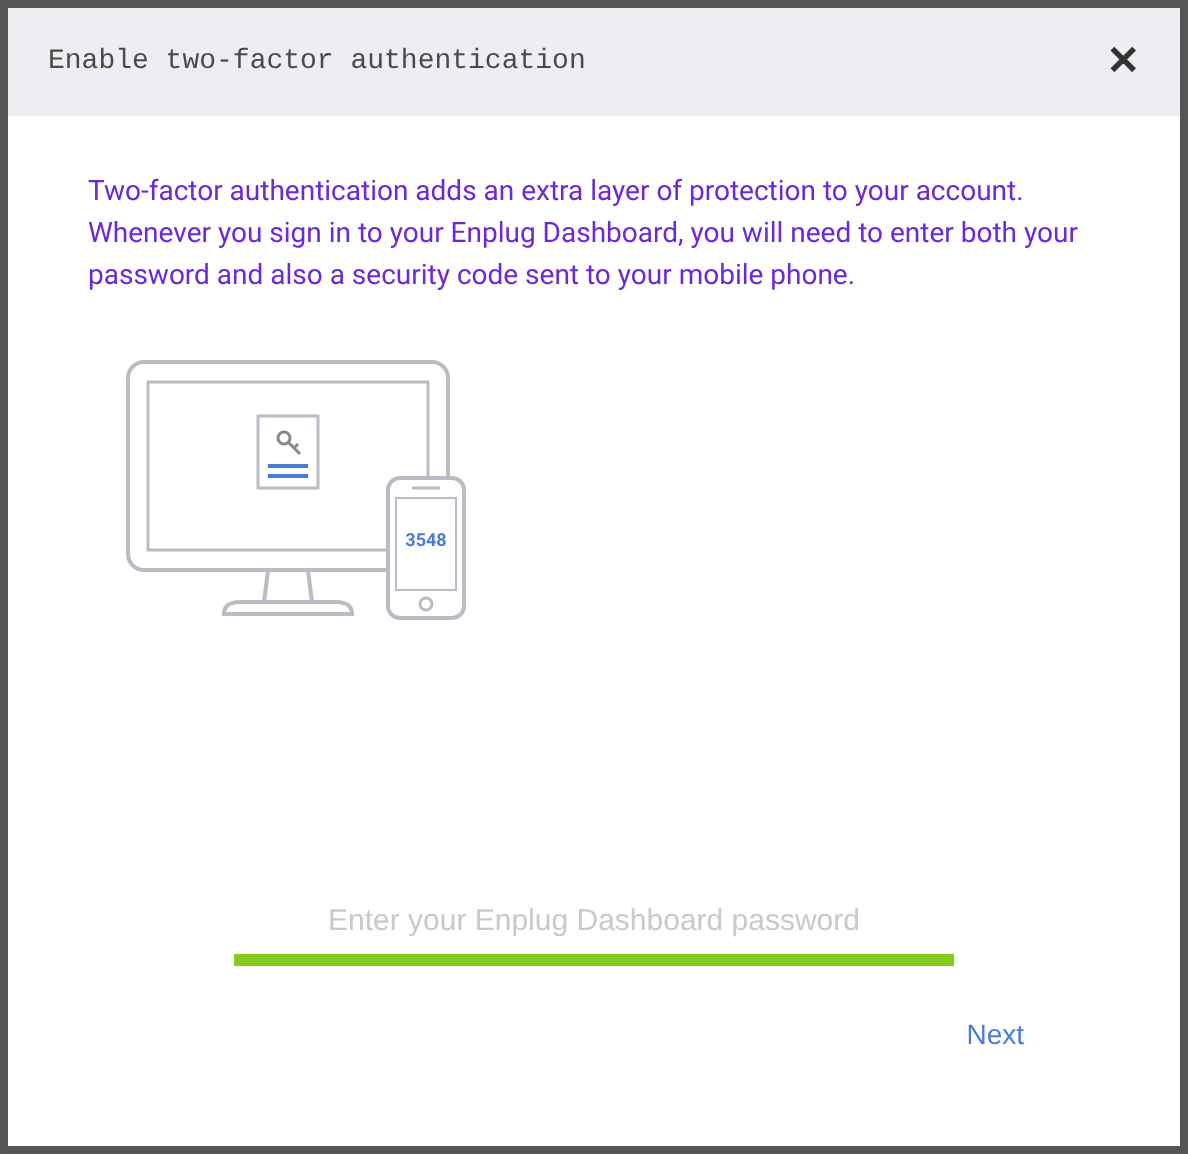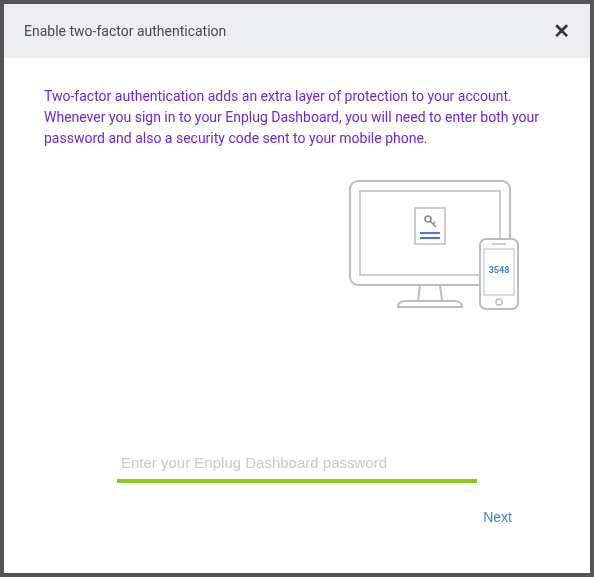--- a/index.html
+++ b/index.html
@@ -27,20 +27,21 @@
       padding: 16px 20px;
       display: flex;
       justify-content: space-between;
       align-items: center;
       height: 54px;
     }
     .modal-title {
       font-size: 14px;
       color: #4a4a4a;
       font-weight: 400;
+      font-family: Liberation Mono, monospace;
     }
     .close-btn {
       background: none;
       border: none;
       font-size: 20px;
       color: #333;
       cursor: pointer;
       padding: 0;
       line-height: 1;
       font-weight: 600;
@@ -52,37 +53,38 @@
       flex-direction: column;
     }
     .description {
       font-size: 14px;
       color: #6d28d9;
       line-height: 1.5;
       margin-bottom: 20px;
     }
     .illustration {
       display: flex;
-      justify-content: flex-end;
+      justify-content: flex-start;
       margin-top: 4px;
       margin-bottom: 30px;
     }
     .input-wrapper {
       margin-top: auto;
       display: flex;
       justify-content: center;
       padding: 0 20px;
     }
     .password-input {
       width: 100%;
       max-width: 360px;
       border: none;
-      border-bottom: 4px solid #84cc16;
+      border-bottom: 6px solid #84cc16;
       padding: 8px 4px;
       font-size: 15px;
+      text-align: center;
       outline: none;
       color: #7f1d1d;
       background: transparent;
     }
     .password-input::placeholder {
       color: #c9c9c9;
     }
     .modal-footer {
       display: flex;
       justify-content: flex-end;

